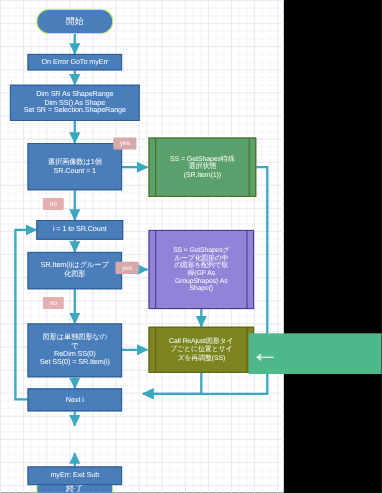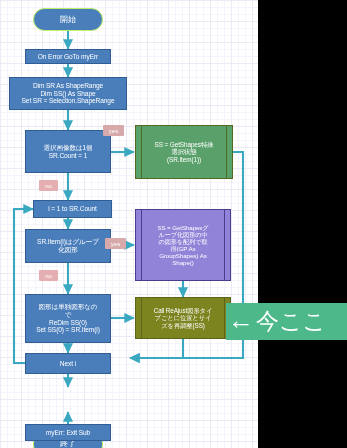--- a/index.html
+++ b/index.html
@@ -245,14 +245,13 @@
 ズを再調整(SS)</div>
 
 <div class="node process" style="left:25px; top:353px; width:86px; height:21px;">Next i</div>
 
 <div class="node terminator" style="left:33px; top:387px; width:70px; height:30px;margin-top:42px;">終了</div>
 
 <div class="node process" style="left:25px; top:424px; width:86px; height:17px;">myErr:  Exit Sub</div>
 
 <div id="nowhere-banner">
   <span class="arrow-glyph">←</span>
-  <span class="nowhere-text">今ここ</span>
 </div>
 
 </body></html>

